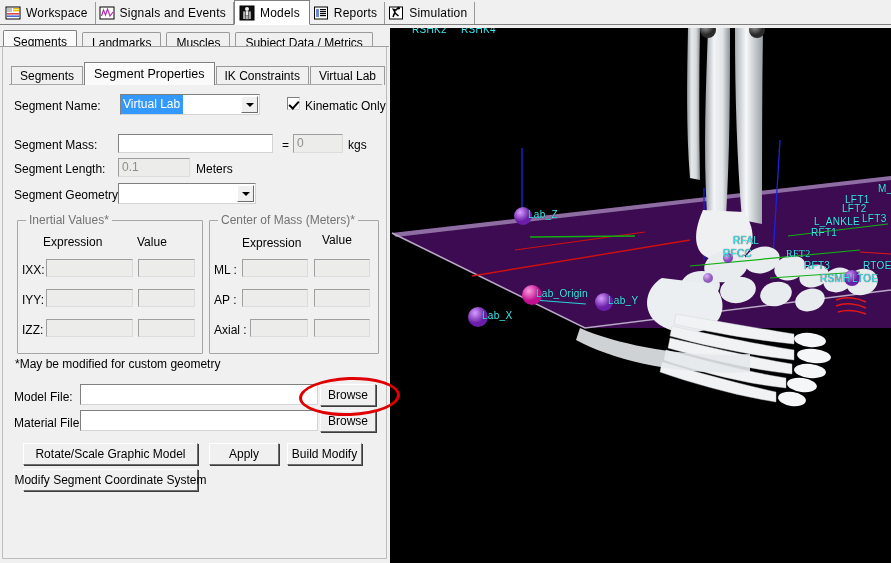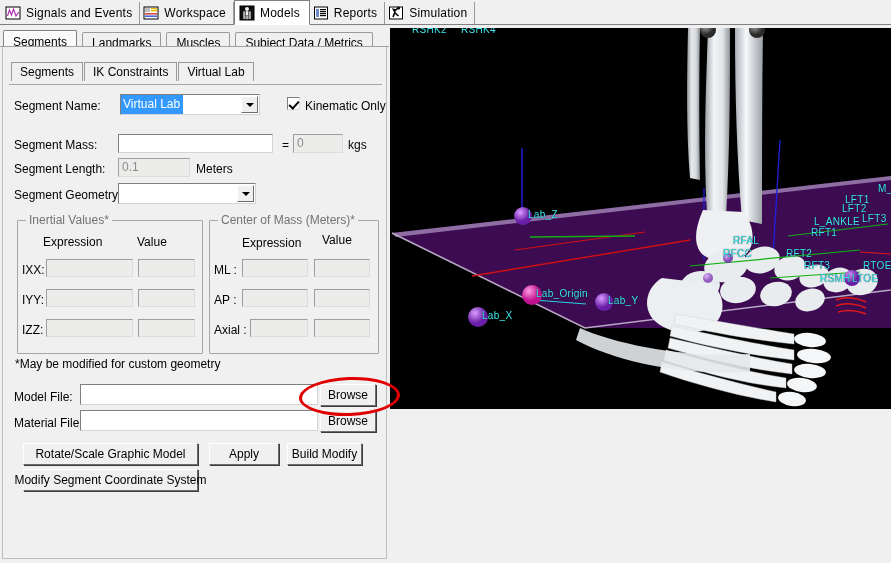--- a/index.html
+++ b/index.html
@@ -245,21 +245,21 @@
     width: 4px; height: 8px;
     border: solid #000;
     border-width: 0 2px 2px 0;
     transform: rotate(42deg);
   }
 
   
   #viewport {
     position: absolute;
     left: 390px; top: 28px;
-    width: 501px; height: 381px;
+    width: 501px; height: 535px;
     background: #000000;
     overflow: hidden;
   }
   #viewport svg { display: block; }
   .mk-label {
     position: absolute;
     font-family: "Liberation Sans", sans-serif;
     font-size: 10px;
     color: #3de8ef;
     white-space: nowrap;
@@ -278,43 +278,43 @@
     z-index: 40;
     transform: rotate(-2deg);
   }
 </style>
 </head>
 <body>
 
 <div id="app">
 
   <div id="main-tabbar">
-
-    <div class="mtab">
-      <span class="ticon">
-        <svg width="16" height="16" viewBox="0 0 16 16">
-          <rect x="1" y="2" width="14" height="12" fill="#ffffff" stroke="#000" stroke-width="1"></rect>
-          <polyline points="2.5,11 4.5,5 6.5,10 8.5,4 11,11 14,7" fill="none" stroke="#b030b0" stroke-width="1.2"></polyline>
-        </svg>
-      </span>
-      <span class="mlabel">Signals and Events</span>
-    </div>
 
     <div class="mtab">
       <span class="ticon">
         <svg width="16" height="16" viewBox="0 0 16 16">
           <rect x="1" y="2" width="14" height="12" fill="#ffffff" stroke="#000" stroke-width="1"></rect>
           <rect x="2" y="3" width="5" height="4" fill="#c0c0c0"></rect>
           <rect x="8" y="3" width="6" height="1.4" fill="#e8c000"></rect>
           <rect x="8" y="5" width="6" height="1.4" fill="#e8c000"></rect>
           <rect x="2" y="8" width="12" height="1.6" fill="#d94a4a"></rect>
           <rect x="2" y="10.4" width="12" height="1.6" fill="#4a6ad9"></rect>
         </svg>
       </span>
       <span class="mlabel">Workspace</span>
+    </div>
+
+    <div class="mtab">
+      <span class="ticon">
+        <svg width="16" height="16" viewBox="0 0 16 16">
+          <rect x="1" y="2" width="14" height="12" fill="#ffffff" stroke="#000" stroke-width="1"></rect>
+          <polyline points="2.5,11 4.5,5 6.5,10 8.5,4 11,11 14,7" fill="none" stroke="#b030b0" stroke-width="1.2"></polyline>
+        </svg>
+      </span>
+      <span class="mlabel">Signals and Events</span>
     </div>
 
     <div class="mtab active">
       <span class="ticon">
         <svg width="16" height="16" viewBox="0 0 16 16">
           <rect x="1" y="1" width="14" height="14" fill="#101010" stroke="#000" stroke-width="1"></rect>
           <circle cx="8" cy="4" r="2" fill="#f0f0f0"></circle>
           <rect x="6.6" y="6.2" width="2.8" height="4.2" fill="#f0f0f0"></rect>
           <rect x="4.3" y="6.4" width="1.5" height="7.6" fill="#d8d8d8"></rect>
           <rect x="10.2" y="6.4" width="1.5" height="7.6" fill="#d8d8d8"></rect>
@@ -359,20 +359,21 @@
       <div class="l1tab">Muscles</div>
       <div class="l1tab">Subject Data / Metrics</div>
     </div>
   </div>
   <div id="lvl1-underline"></div>
 
   <div id="panel">
 
     <div id="lvl2-tabs">
       <div class="l2tab">Segments</div>
+      <div class="l2tab active">Segment Properties</div>
       <div class="l2tab">IK Constraints</div>
       <div class="l2tab">Virtual Lab</div>
     </div>
     <div id="lvl2-underline"></div>
 
     <div class="flabel" style="left:11px; top:52px;">
       <span>Segment Name:</span>
     </div>
     <div class="combo" style="left:117px; top:47px; width:140px; height:21px;">
       <span class="cval sel">Virtual Lab</span>
@@ -579,21 +580,21 @@
     <div class="mk-label" style="left:138px; top:181px;">Lab_Z</div>
     <div class="mk-label" style="left:146px; top:260px;">Lab_Origin</div>
     <div class="mk-label" style="left:218px; top:267px;">Lab_Y</div>
     <div class="mk-label" style="left:92px;  top:282px;">Lab_X</div>
     <div class="mk-label" style="left:440px; top:155px;padding-left:48px;">M_ANKLE</div>
     <div class="mk-label" style="left:455px; top:166px;">LFT1</div>
     <div class="mk-label" style="left:452px; top:175px;">LFT2</div>
     <div class="mk-label" style="left:472px; top:185px;">LFT3</div>
     <div class="mk-label" style="left:400px; top:188px;padding-left:24px;">L_ANKLE</div>
     <div class="mk-label" style="left:421px; top:199px;">RFT1</div>
-    <div class="mk-label" style="left:396px; top:220px;">RFT2</div>
+    <div class="mk-label" style="left:396px; top:220px;font-family:Liberation Serif, serif;">RFT2</div>
     <div class="mk-label" style="left:414px; top:232px;">RFT3</div>
     <div class="mk-label" style="left:473px; top:232px;">RTOE</div>
     <div class="mk-label" style="left:430px; top:245px;">RSMH</div>
     <div class="mk-label" style="left:462px; top:245px;">LTOE</div>
     <div class="mk-label" style="left:333px; top:220px;">RFCC</div>
     <div class="mk-label" style="left:343px; top:207px;">RFAL</div>
   </div>
 
 </div>
 

